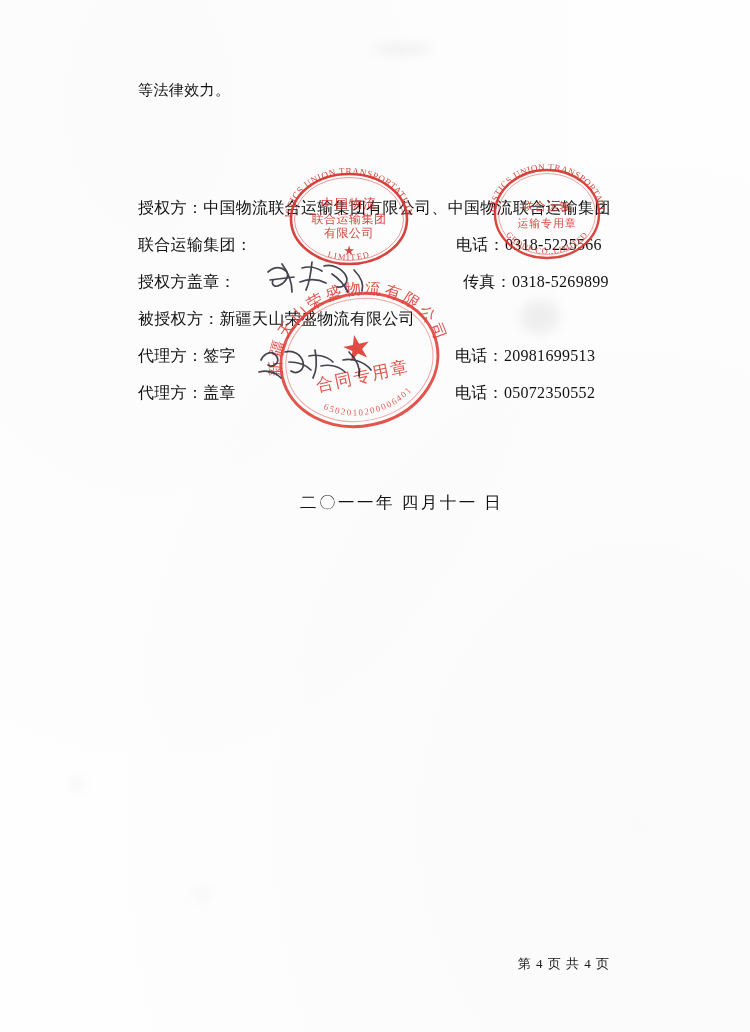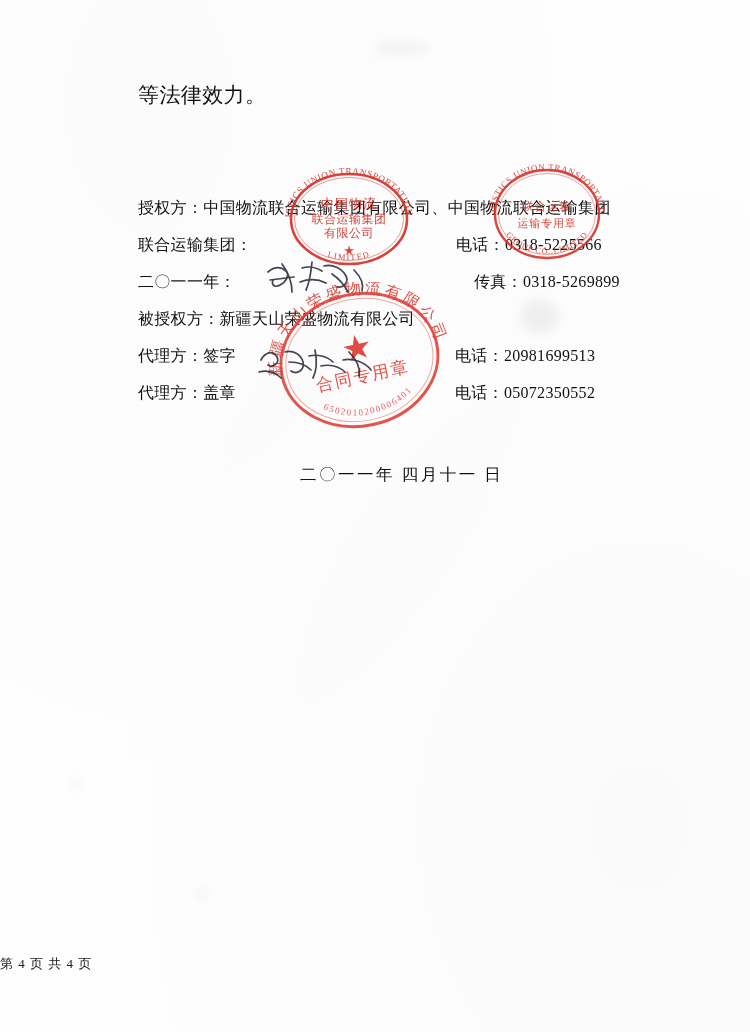--- a/index.html
+++ b/index.html
@@ -28,21 +28,21 @@
       radial-gradient(ellipse at 85% 80%, rgba(0,0,0,0.015), rgba(0,0,0,0) 65%);
     pointer-events: none;
   }
   .doc-body {
     position: absolute;
     left: 138px;
     top: 80px;
     width: 510px;
   }
   .para {
-    font-size: 21px;
+    font-size: 15px;
     line-height: 1.45;
     letter-spacing: 0.4px;
     margin: 0 0 0 0;
   }
   .sig-block {
     position: absolute;
     left: 138px;
     top: 198px;
     width: 520px;
   }
@@ -56,35 +56,35 @@
   .sig-label {
     position: absolute;
     left: 0;
     top: 0;
   }
   .sig-right {
     position: absolute;
     top: 0;
   }
   .r-456 { left: 318px; }
-  .r-466 { left: 336px; }
+  .r-466 { left: 325px; }
   .r-455 { left: 317px; }
   .date-line {
     position: absolute;
     left: 300px;
-    top: 464px;
+    top: 492px;
     font-size: 16.5px;
     letter-spacing: 2.5px;
   }
   .footer {
     position: absolute;
     left: 0;
     top: 955px;
     width: 610px;
-    text-align: left;
+    text-align: right;
     font-size: 13px;
     letter-spacing: 1px;
     color: #1a1a1a;
   }
 
   
   .stamp {
     position: absolute;
     pointer-events: none;
   }
@@ -129,21 +129,21 @@
     <div class="sig-row">
       <span class="sig-label">授权方：中国物流联合运输集团有限公司、中国物流联合运输集团</span>
     </div>
 
     <div class="sig-row">
       <span class="sig-label">联合运输集团：</span>
       <span class="sig-right r-456">电话：0318-5225566</span>
     </div>
 
     <div class="sig-row">
-      <span class="sig-label">二〇一一年：</span>
+      <span class="sig-label">授权方盖章：</span>
       <span class="sig-right r-466">传真：0318-5269899</span>
     </div>
 
     <div class="sig-row">
       <span class="sig-label">被授权方：新疆天山荣盛物流有限公司</span>
     </div>
 
     <div class="sig-row">
       <span class="sig-label">代理方：签字</span>
       <span class="sig-right r-455">电话：20981699513</span>

